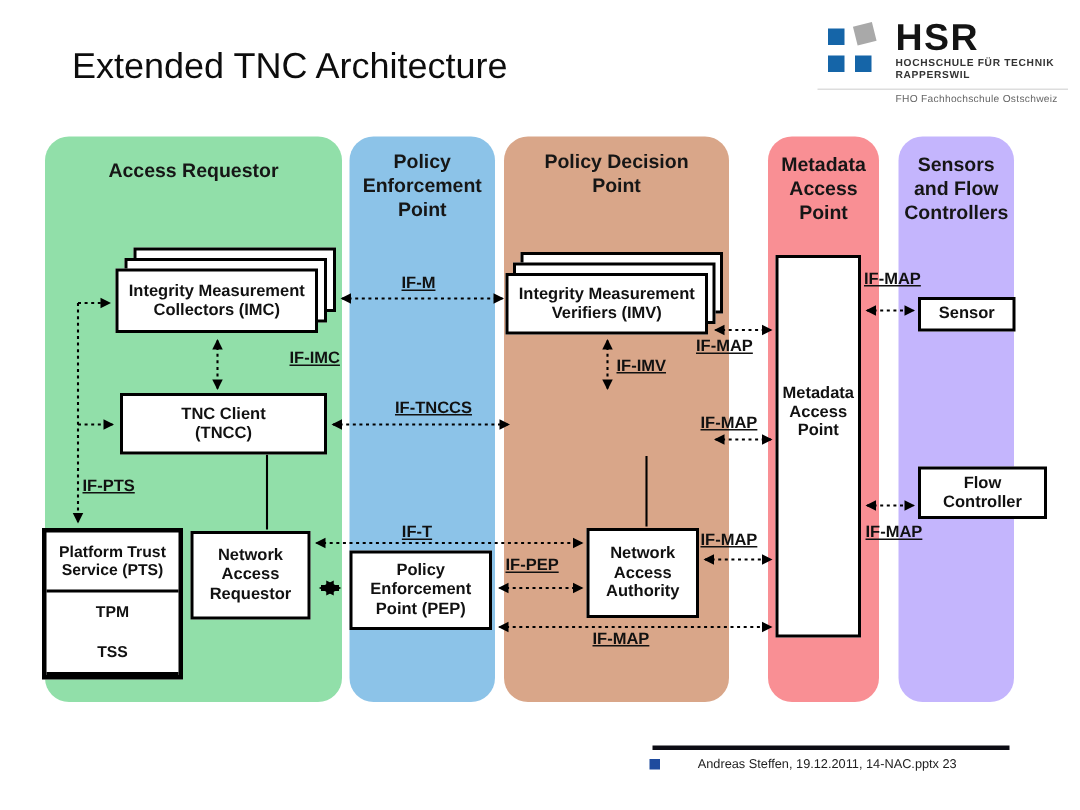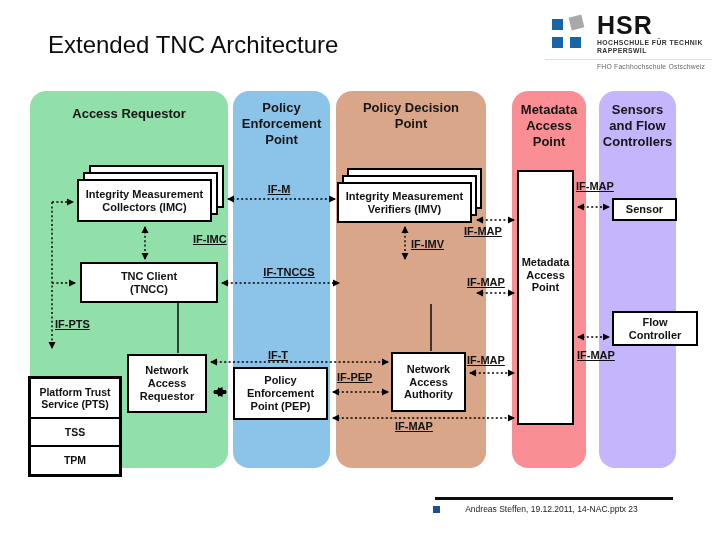--- a/index.html
+++ b/index.html
@@ -20,21 +20,21 @@
   .col-header{padding-top:11px;text-align:center;font-weight:bold;font-size:13px;
               line-height:1.22;color:#161616;white-space:pre-line;}
 
   
   .box{position:absolute;background:#fff;border:2.5px solid #000;box-sizing:border-box;
        display:flex;align-items:center;justify-content:center;text-align:center;
        font-weight:bold;font-size:11px;line-height:1.18;color:#111;white-space:pre-line;}
   .layer{position:absolute;background:#fff;border:2.5px solid #000;box-sizing:border-box;}
 
   .pts{position:absolute;left:28px;top:352px;width:94px;height:101px;border:3px solid #000;
-       background:#fff;box-sizing:border-box;display:flex;flex-direction:column;margin-top:24px;}
+       background:#fff;box-sizing:border-box;display:flex;flex-direction:column;}
   .pts-row{display:flex;align-items:center;justify-content:center;text-align:center;
            font-weight:bold;font-size:10.5px;line-height:1.18;color:#111;white-space:pre-line;}
   .pts-r1{height:38px;border-bottom:2.5px solid #000;}
   .pts-r2{height:26px;border-bottom:2.5px solid #000;}
   .pts-r3{flex:1;}
 
   .map-box{flex-direction:column;padding-bottom:45px;}
 
   
   .iface{position:absolute;font-weight:bold;font-size:11px;color:#111;text-decoration:underline;}
@@ -127,22 +127,22 @@
   <div class="layer" style="left:83px;top:172px;width:135px;height:43px;"></div>
   <div class="box" style="left:77px;top:179px;width:135px;height:43px;">Integrity Measurement
 Collectors (IMC)</div>
 
   <div class="box" style="left:80px;top:262px;width:138px;height:41px;">TNC Client
 (TNCC)</div>
 
   <div class="pts">
     <div class="pts-row pts-r1">Platform Trust
 Service (PTS)</div>
+    <div class="pts-row pts-r3">TPM</div>
     <div class="pts-row pts-r2">TSS</div>
-    <div class="pts-row pts-r3">TPM</div>
   </div>
 
   <div class="box" style="left:127px;top:354px;width:80px;height:59px;">Network
 Access
 Requestor</div>
 
   <div class="box" style="left:233px;top:367px;width:95px;height:53px;">Policy
 Enforcement
 Point (PEP)</div>
 

